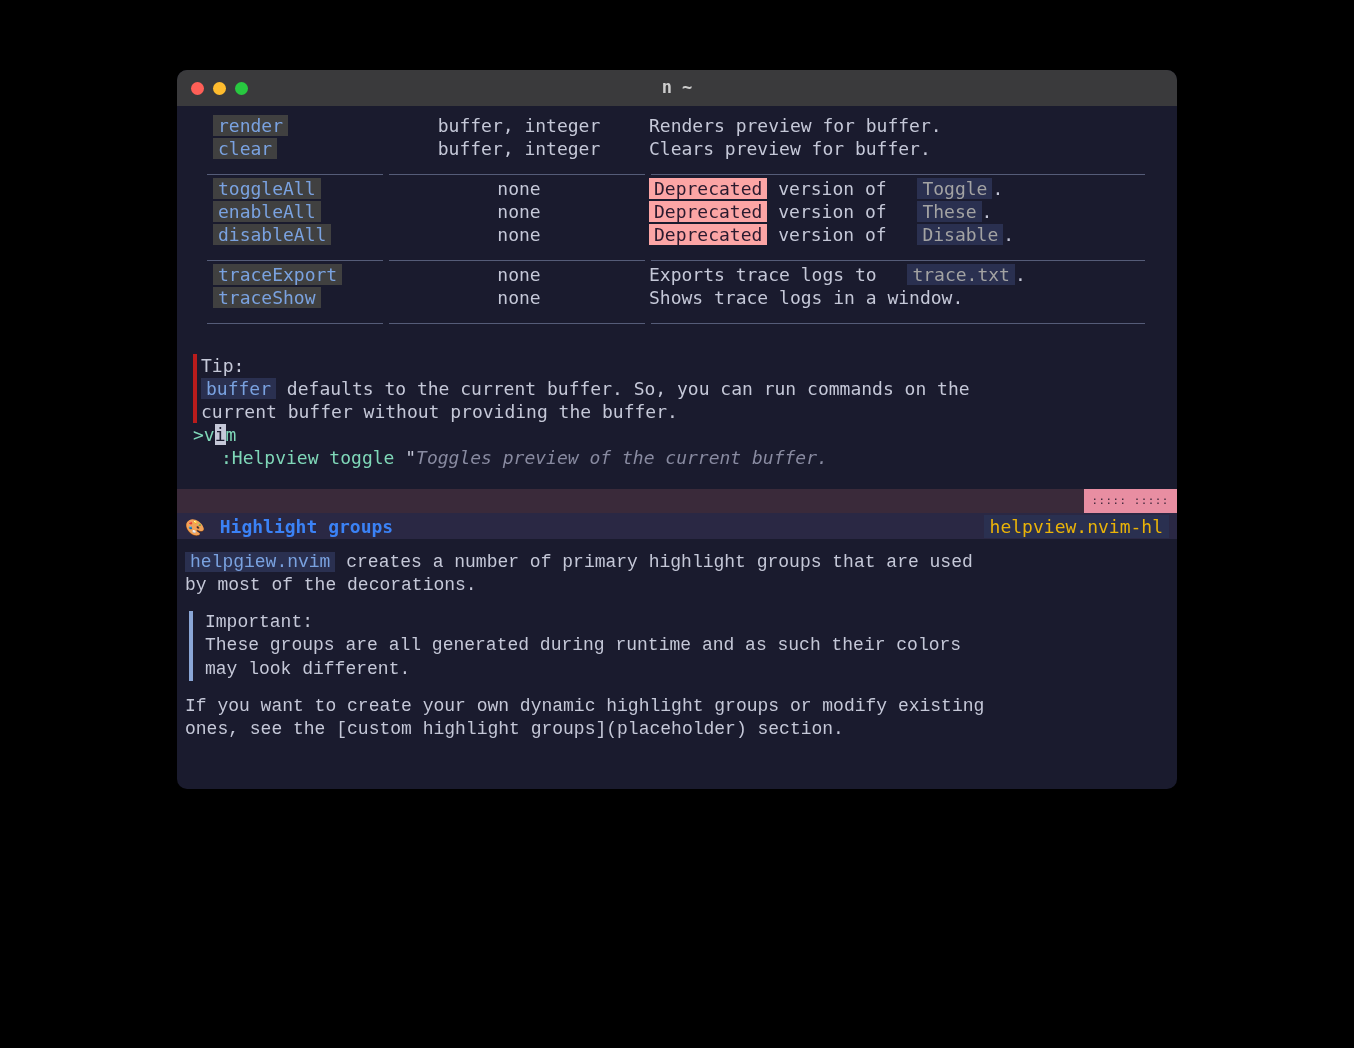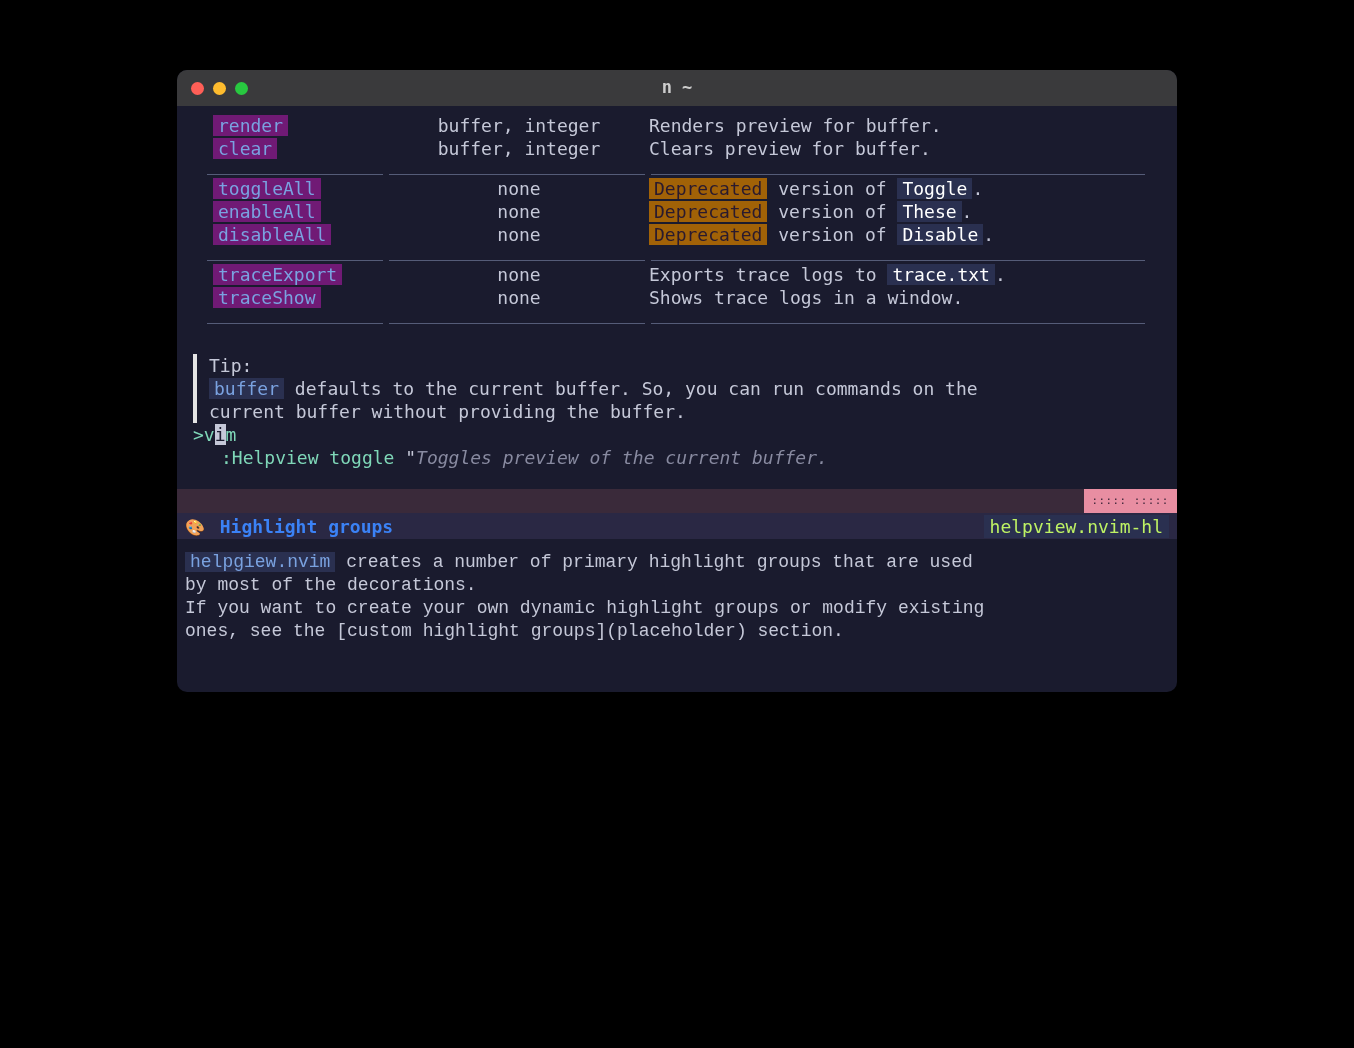--- a/index.html
+++ b/index.html
@@ -58,59 +58,60 @@
       padding: 8px 0 0 0;
     }
     .trow {
       display: flex;
       padding: 0 12px;
     }
     .col1 { width: 200px; flex-shrink: 0; padding-left: 24px; }
     .col2 { width: 260px; flex-shrink: 0; text-align: center; }
     .col3 { flex: 1; }
     .cmd {
-      background: #701a75;
+      background: #404040;
       color: #7aa2e0;
       padding: 0 5px;
     }
     .divider-row {
       display: flex;
       padding: 0 12px;
       color: #555c78;
     }
     .divline {
       border-bottom: 1.5px solid #555c78;
       margin-top: 14px;
       margin-bottom: 2px;
     }
     .div1 { width: 176px; margin-left: 18px; margin-right: 6px; }
     .div2 { width: 256px; margin-right: 6px; }
     .div3 { flex: 1; margin-right: 20px; }
     .deprecated {
-      background: #a16207;
+      background: #fca5a5;
       color: #2a1a2e;
       padding: 0 5px;
     }
     .link {
       background: #2a3050;
-      color: #ffffff;
+      color: #a3a3a3;
       padding: 0 5px;
+      margin-left: 20px;
     }
     .code-inline {
       background: #2a3050;
       color: #7aa2e0;
       padding: 0 5px;
     }
     .tip-block {
       margin: 28px 0 0 0;
       padding: 0 12px;
     }
     .quote {
-      border-left: 4px solid #e5e5e5;
-      padding-left: 12px;
+      border-left: 4px solid #b91c1c;
+      padding-left: 4px;
       margin-left: 4px;
     }
     .vim-prompt {
       color: #7fd7b8;
       margin-left: 4px;
       padding-left: 0;
     }
     .cursor {
       background: #c5c8d8;
       color: #1a1b2e;
@@ -154,21 +155,21 @@
     .section-title {
       color: #3b82f6;
       font-weight: bold;
     }
     .palette-icon {
       font-size: 16px;
       margin-right: 4px;
     }
     .section-tag {
       background: #2a3050;
-      color: #bef264;
+      color: #eab308;
       padding: 0 6px;
     }
     .body-text {
       padding: 12px 12px 48px 8px;
       font-family: Liberation Mono, monospace;
     }
     .body-text p {
       margin-bottom: 0;
     }
     .important-block {
@@ -282,18 +283,23 @@
       </div>
       <span class="section-tag">helpview.nvim-hl</span>
     </div>
 
     <div class="body-text">
       <p>
         <span class="code-inline">helpgiew.nvim</span><span> creates a number of primary highlight groups that are used</span>
       </p>
       <p>by most of the decorations.</p>
 
+      <div class="important-block">
+        <div>Important:</div>
+        <div>These groups are all generated during runtime and as such their colors</div>
+        <div>may look different.</div>
+      </div>
 
       <p>If you want to create your own dynamic highlight groups or modify existing</p>
       <p>ones, see the [custom highlight groups](placeholder) section.</p>
     </div>
   </div>
 </div>
 
 </body></html>

